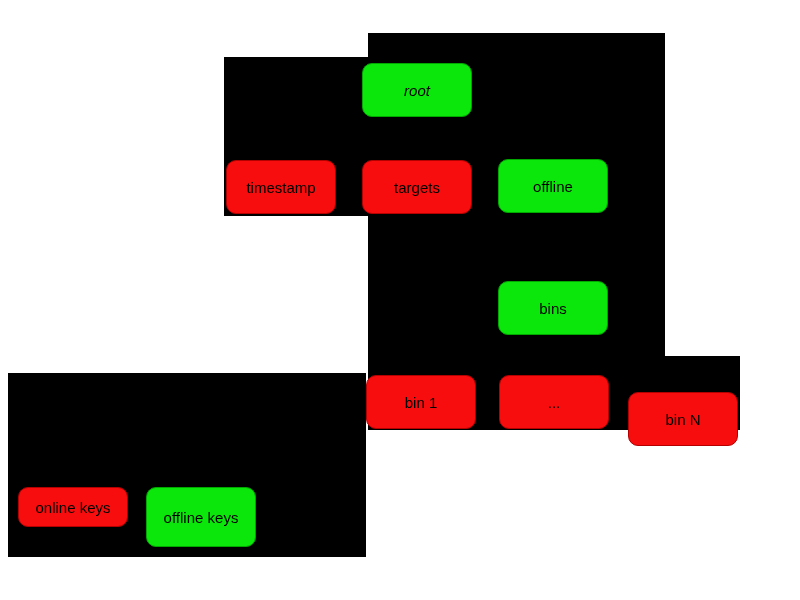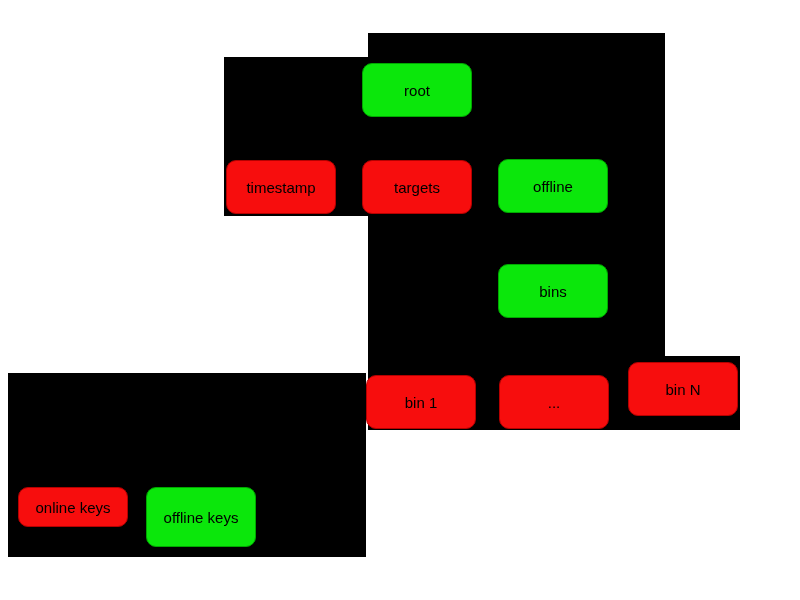--- a/index.html
+++ b/index.html
@@ -31,28 +31,28 @@
   .online  { background: #f70d0d; border: 1px solid #b50000; }
   .offline { background: #0be70b; border: 1px solid #00a800; }
 
   
   .pos-group-main      { left: 368px; top: 33px;  width: 297px; height: 397px; }
   .pos-group-timestamp { left: 224px; top: 57px;  width: 144px; height: 159px; }
   .pos-group-binrow    { left: 368px; top: 356px; width: 372px; height: 74px;  }
   .pos-group-legend    { left: 8px;   top: 373px; width: 358px; height: 184px; }
 
   
-  .pos-root      { left: 362px; top: 63px;  }
+  .pos-root      { left: 362px; top: 63px; font-style: italic;  }
   .pos-timestamp { left: 226px; top: 160px; }
   .pos-snapshot  { left: 362px; top: 160px; }
   .pos-targets   { left: 498px; top: 159px; }
-  .pos-bins      { left: 498px; top: 264px; }
+  .pos-bins      { left: 498px; top: 281px; }
   .pos-bin1      { left: 366px; top: 375px; }
   .pos-bindots   { left: 499px; top: 375px; }
-  .pos-binN      { left: 628px; top: 362px; }
+  .pos-binN      { left: 628px; top: 392px; }
   .pos-online-keys  { left: 18px;  top: 487px; height: 40px; }
   .pos-offline-keys { left: 146px; top: 487px; height: 60px; }
 </style>
 </head>
 <body>
 
 <div class="canvas">
 
   <div class="group pos-group-main"></div>
   <div class="group pos-group-timestamp"></div>

